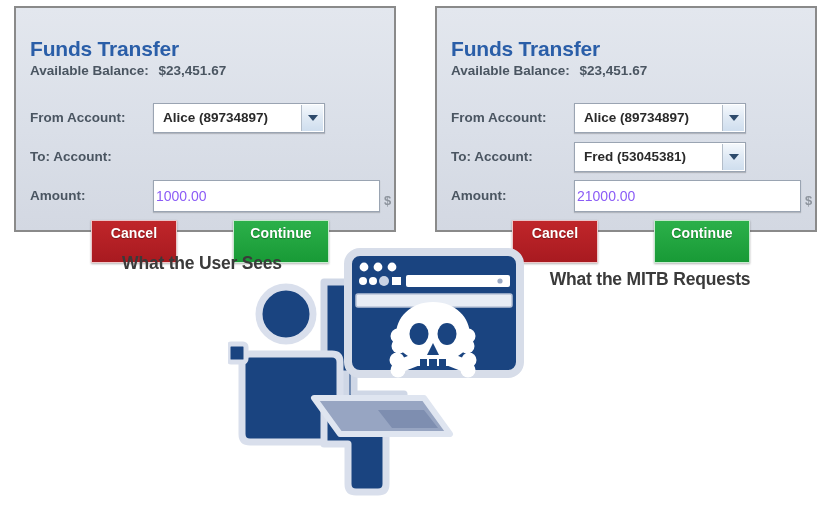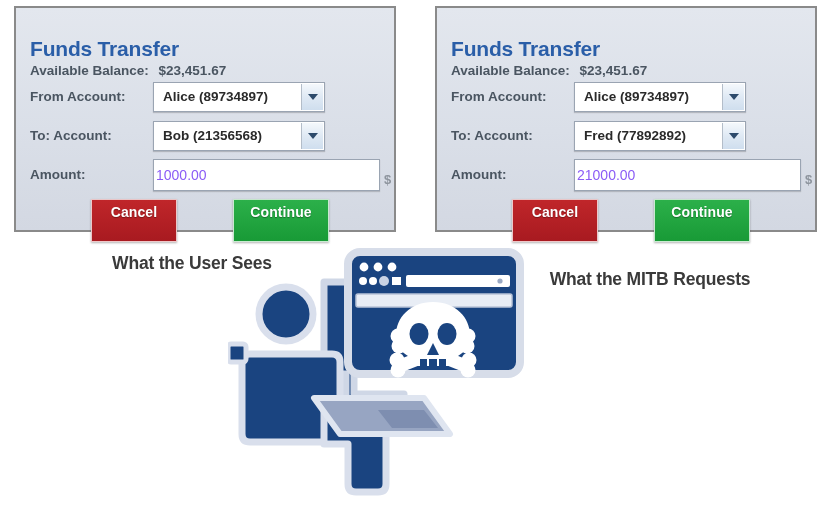--- a/index.html
+++ b/index.html
@@ -45,21 +45,21 @@
     letter-spacing: -0.2px;
     line-height: 1.05;
     margin: 20px 0 3px 0;
     white-space: nowrap;
   }
 
   .balance-row {
     font-size: 13.5px;
     color: #4a5561;
     font-weight: bold;
-    margin-bottom: 1px;
+    margin-bottom: 22px;
     white-space: nowrap;
   }
   .balance-row .bal-label { margin-right: 6px; }
   .balance-row .bal-value { color: #4a5561; }
 
   .form-row {
     display: flex;
     align-items: center;
     height: 35px;
     margin-bottom: 4px;
@@ -179,21 +179,21 @@
   .caption {
     position: absolute;
     width: 300px;
     text-align: center;
     font-size: 17.5px;
     font-weight: bold;
     color: #3a3a3a;
     line-height: 1.18;
     letter-spacing: -0.2px;
   }
-  .caption-left  { left: 42px;  top: 253px; }
+  .caption-left  { left: 52px;  top: 253px; }
   .caption-right { left: 500px; top: 269px; }
 
   
   .illus {
     position: absolute;
     left: 228px;
     top: 248px;
     width: 300px;
     height: 272px;
   }
@@ -216,26 +216,20 @@
       <div class="select-box">
         <span class="select-value">Alice (89734897)</span>
         <span class="select-arrow">
             <span class="chev"></span>
           </span>
       </div>
     </div>
 
     <div class="form-row">
       <div class="form-label">To: Account:</div>
-      <div class="select-box">
-        <span class="select-value">Bob (21356568)</span>
-        <span class="select-arrow">
-            <span class="chev"></span>
-          </span>
-      </div>
     </div>
 
     <div class="form-row">
       <div class="form-label">Amount:</div>
       <div class="text-box">
         <span class="text-value">1000.00</span>
         <span class="currency-mark">$</span>
       </div>
     </div>
 
@@ -261,21 +255,21 @@
         <span class="select-value">Alice (89734897)</span>
         <span class="select-arrow">
             <span class="chev"></span>
           </span>
       </div>
     </div>
 
     <div class="form-row">
       <div class="form-label">To: Account:</div>
       <div class="select-box">
-        <span class="select-value">Fred (77892892)</span>
+        <span class="select-value">Fred (53045381)</span>
         <span class="select-arrow">
             <span class="chev"></span>
           </span>
       </div>
     </div>
 
     <div class="form-row">
       <div class="form-label">Amount:</div>
       <div class="text-box">
         <span class="text-value">21000.00</span>

